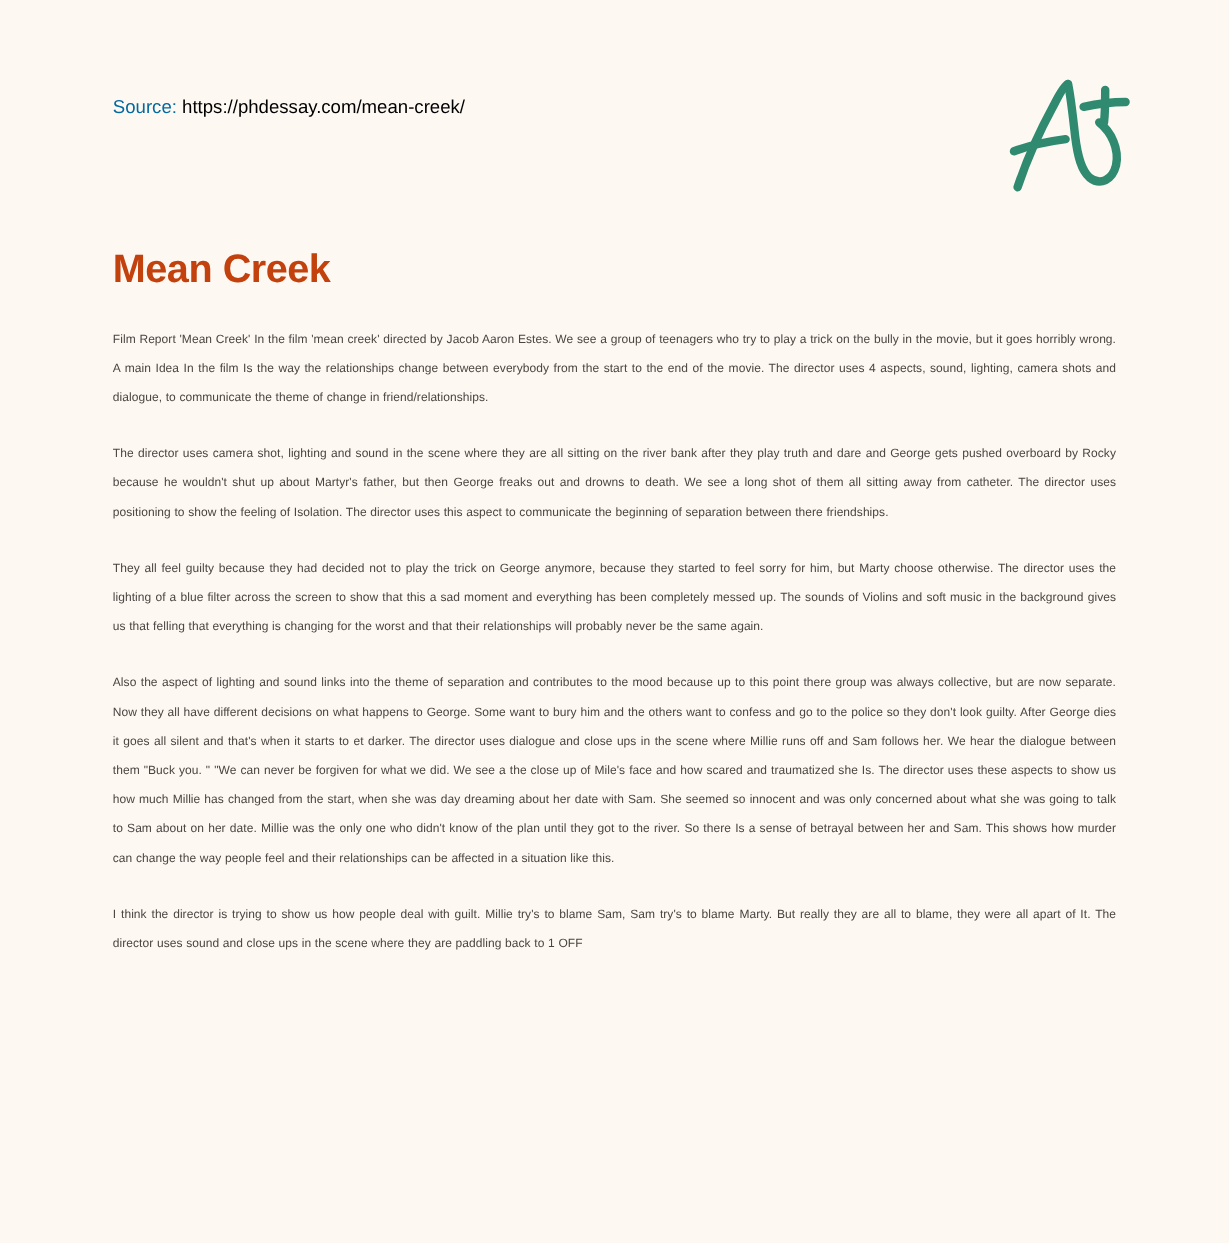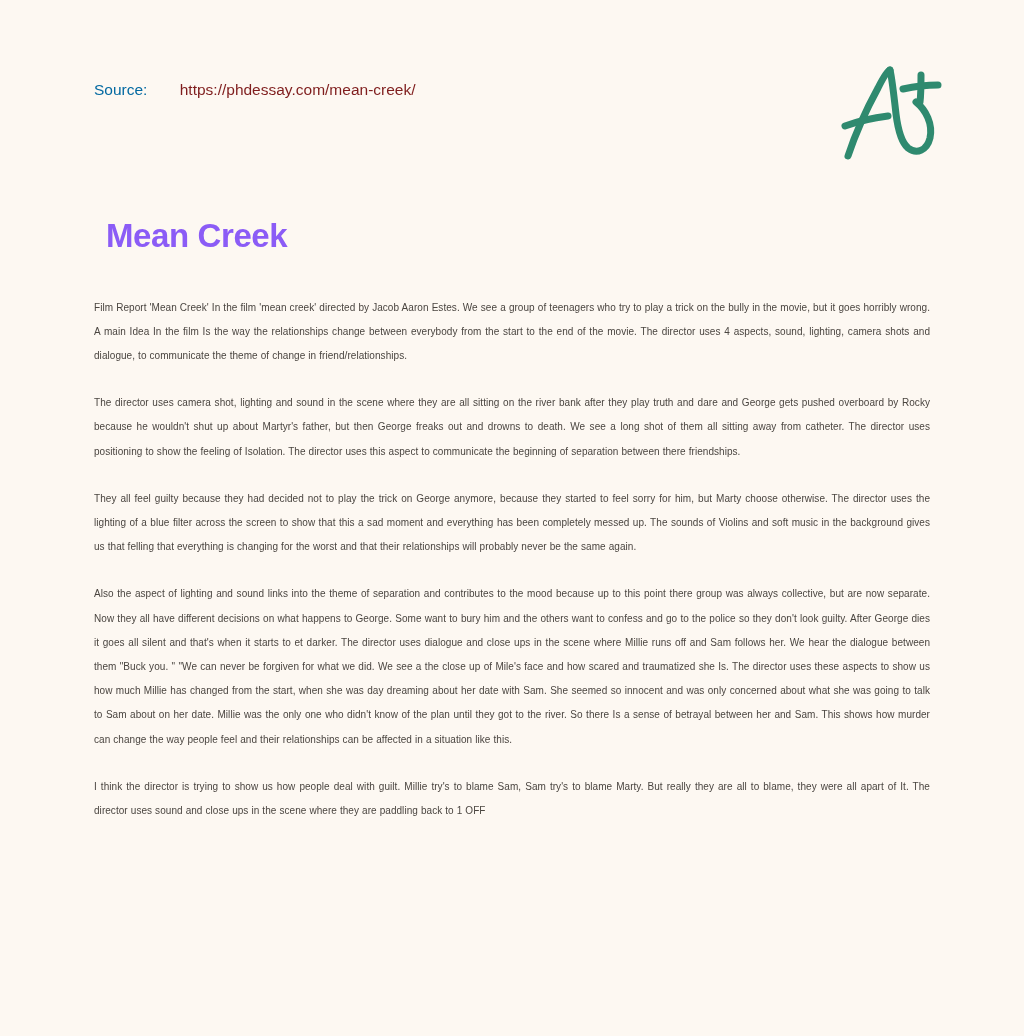--- a/index.html
+++ b/index.html
@@ -47,47 +47,46 @@
     color: #8d8880;
     line-height: 1.2;
     white-space: nowrap;
   }
 
   .source-label {
     color: #0369a1;
   }
 
   .source-url {
-    color: #7f1d1d;
+    color: #000000;
     text-decoration: none;
-    margin-left: 28px;
   }
 
   .logo {
     position: absolute;
     top: 58px;
     right: 78px;
     width: 118px;
     height: 110px;
   }
 
   .logo svg {
     display: block;
     width: 118px;
     height: 110px;
   }
 
   
   .doc-title {
-    margin: 12px;
+    margin: 0;
     padding: 56px 94px 0 94px;
     font-size: 33px;
     font-weight: bold;
     letter-spacing: -0.4px;
-    color: #8b5cf6;
+    color: #c2410c;
     line-height: 1.2;
   }
 
   
   .article {
     padding: 28px 94px 0 94px;
   }
 
   .para {
     margin: 0 0 23px 0;

